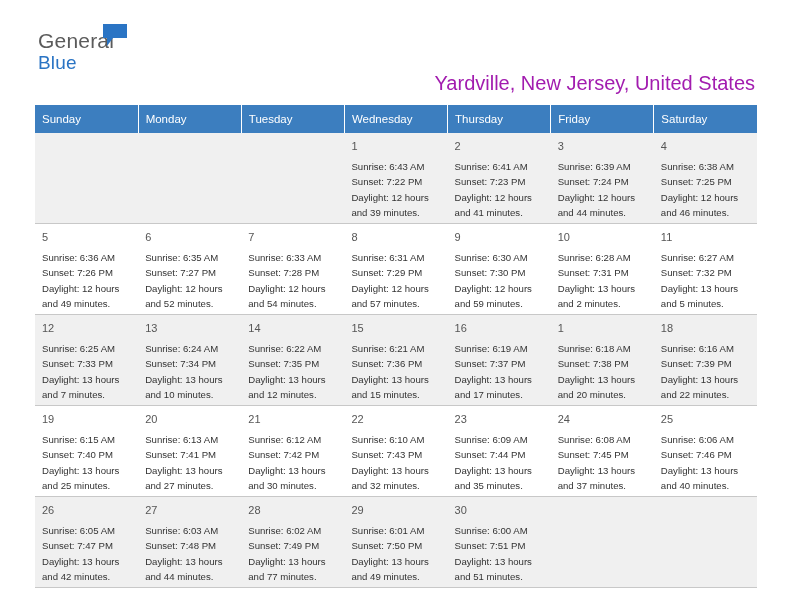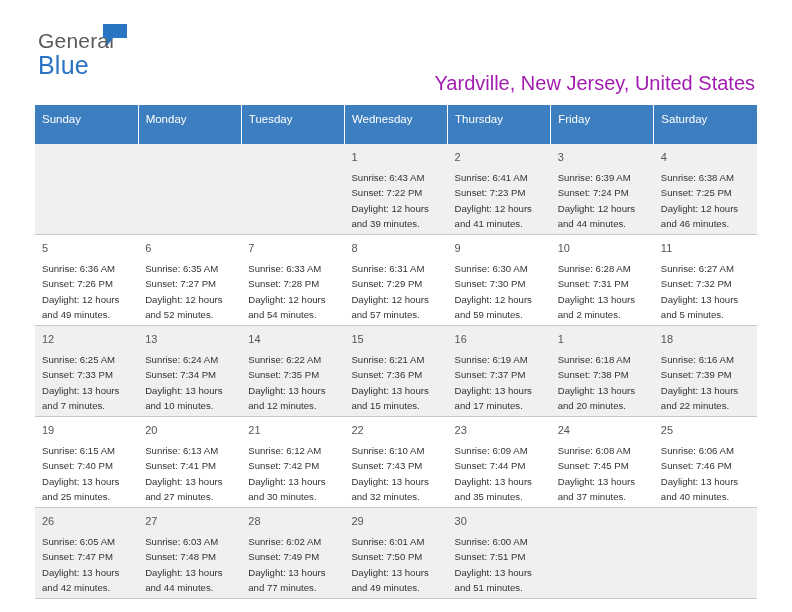--- a/index.html
+++ b/index.html
@@ -32,21 +32,21 @@
     top: 30px;
     line-height: 1;
   }
   .logo-general {
     font-size: 21px;
     color: #5b5b5b;
     letter-spacing: .2px;
     font-family: "Liberation Sans", sans-serif;
   }
   .logo-blue {
-    font-size: 25px;
+    font-size: 19px;
     color: #2a74c4;
     letter-spacing: .2px;
     margin-top: 2px;
   }
   .logo-flag {
     position: absolute;
     left: 66px;
     top: 22px;
     width: 28px;
     height: 26px;
@@ -74,21 +74,21 @@
     width: 722px;
     border-collapse: collapse;
     table-layout: fixed;
   }
   .calendar th {
     background: #3c7ebf;
     color: #ffffff;
     font-weight: normal;
     font-size: 11.5px;
     text-align: left;
-    padding: 5px 0 16px 7px;
+    padding: 5px 0 5px 7px;
     height: 18px;
     border-right: 1px solid #ffffff;
   }
   .calendar th:last-child { border-right: none; margin-top: 8px; }
   .calendar td {
     vertical-align: top;
     height: 87px;
     padding: 3px 0 0 7px;
     font-size: 9.6px;
     line-height: 1.62;

